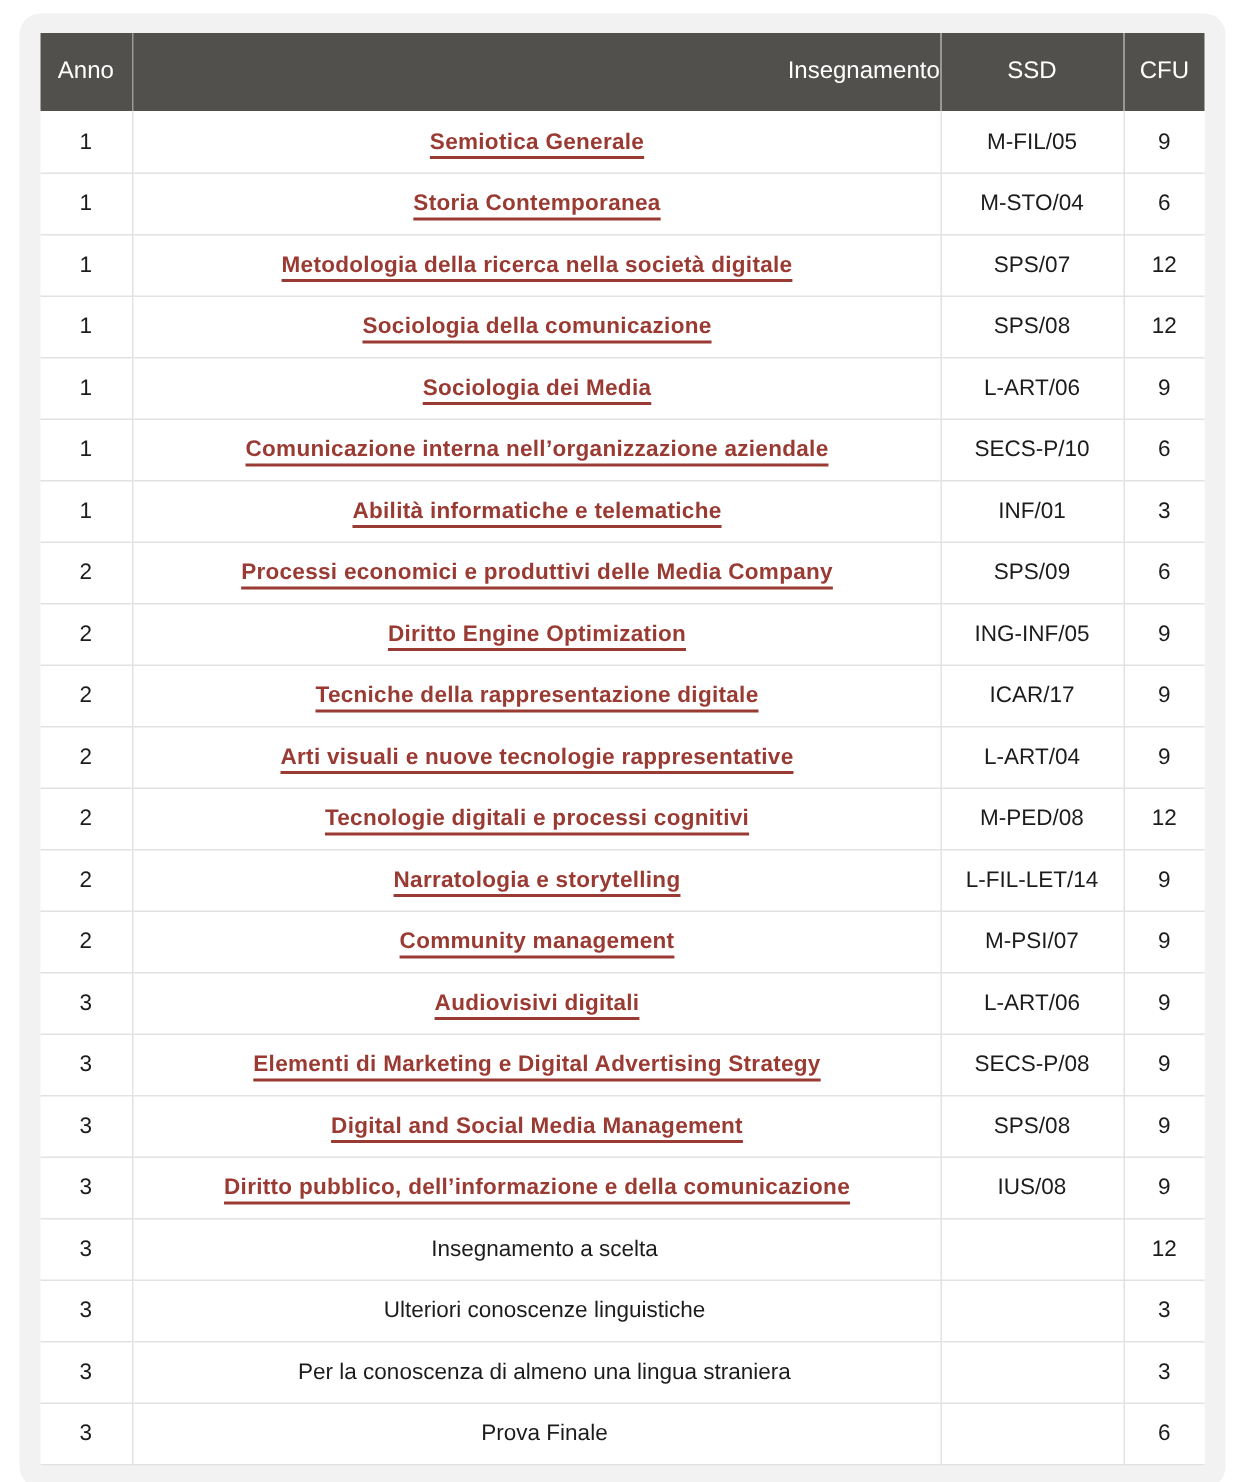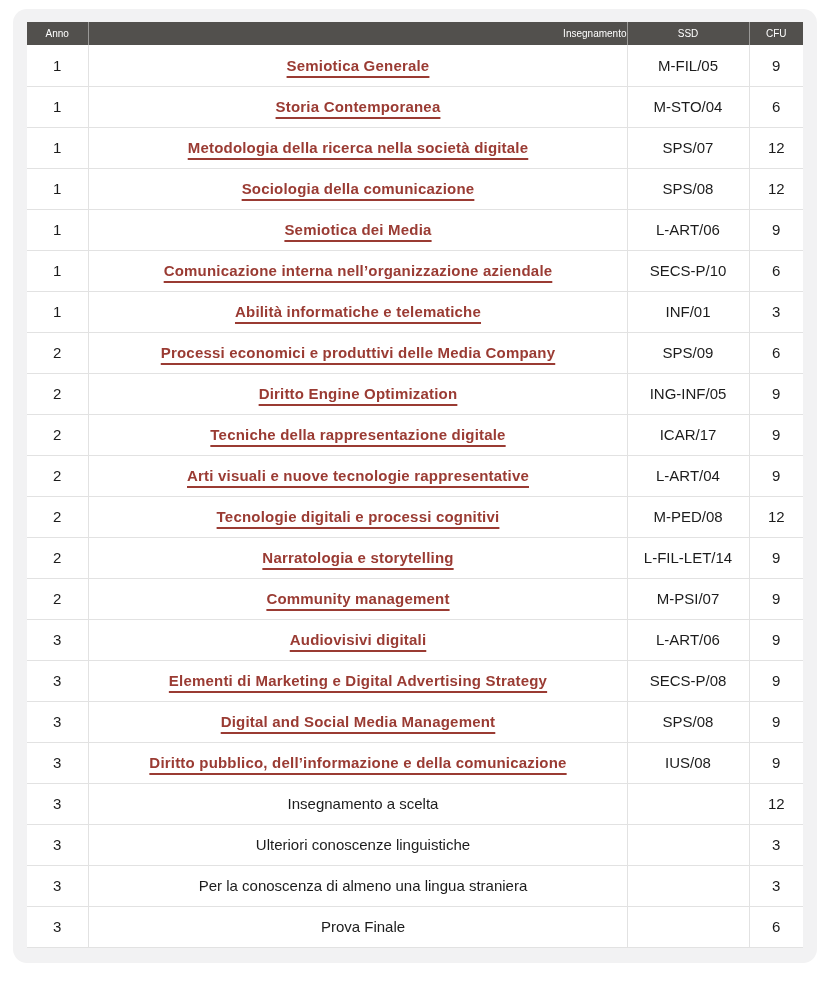--- a/index.html
+++ b/index.html
@@ -29,22 +29,22 @@
     table-layout:fixed;
     background:#ffffff;
   }
   col.w-anno{width:61px;}
   col.w-ssd{width:122px;}
   col.w-cfu{width:54px;}
   thead th{
     background:var(--header-bg);
     color:var(--header-text);
     font-weight:400;
-    font-size:10px;
-    height:23px;
+    font-size:16px;
+    height:52px;
     padding:0;
     text-align:center;
     vertical-align:middle;
   }
   thead th:not(:last-child){
     border-right:1px solid rgba(255,255,255,0.42);
   }
   thead th.h-ins{
     text-align:right;
     padding-left:10px;
@@ -140,21 +140,21 @@
       <a class="course-link">Sociologia della comunicazione</a>
       
     </td>
     <td class="c-ssd">SPS/08</td>
     <td class="c-cfu">12</td>
   </tr>
 
   <tr>
     <td class="c-anno">1</td>
     <td class="c-ins">
-      <a class="course-link">Semiotica dei Media</a>
+      <a class="course-link">Sociologia dei Media</a>
       
     </td>
     <td class="c-ssd">L-ART/06</td>
     <td class="c-cfu">9</td>
   </tr>
 
   <tr>
     <td class="c-anno">1</td>
     <td class="c-ins">
       <a class="course-link">Comunicazione interna nell’organizzazione aziendale</a>

